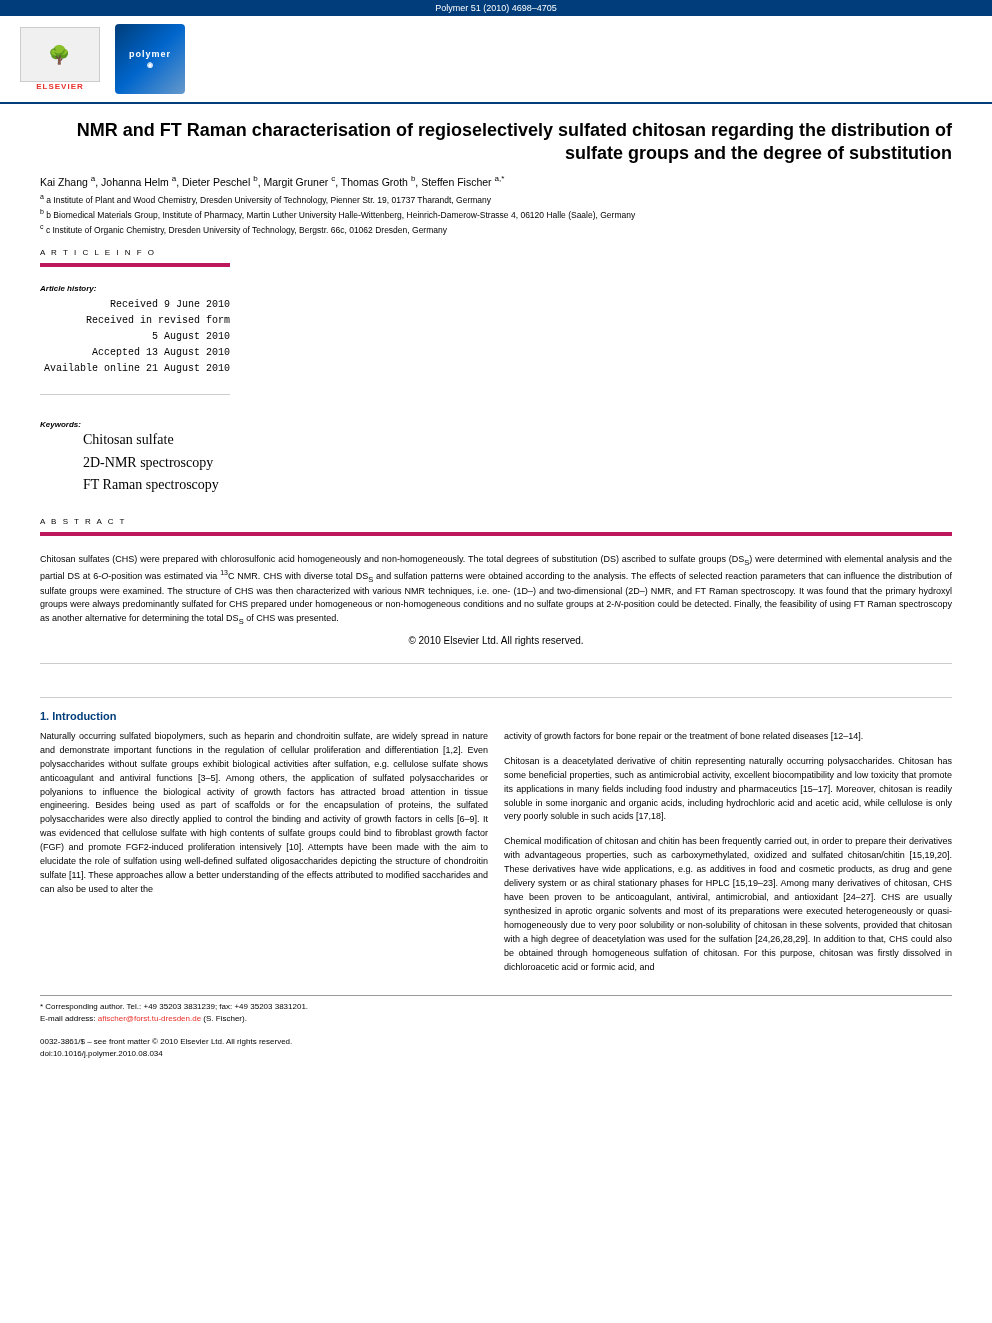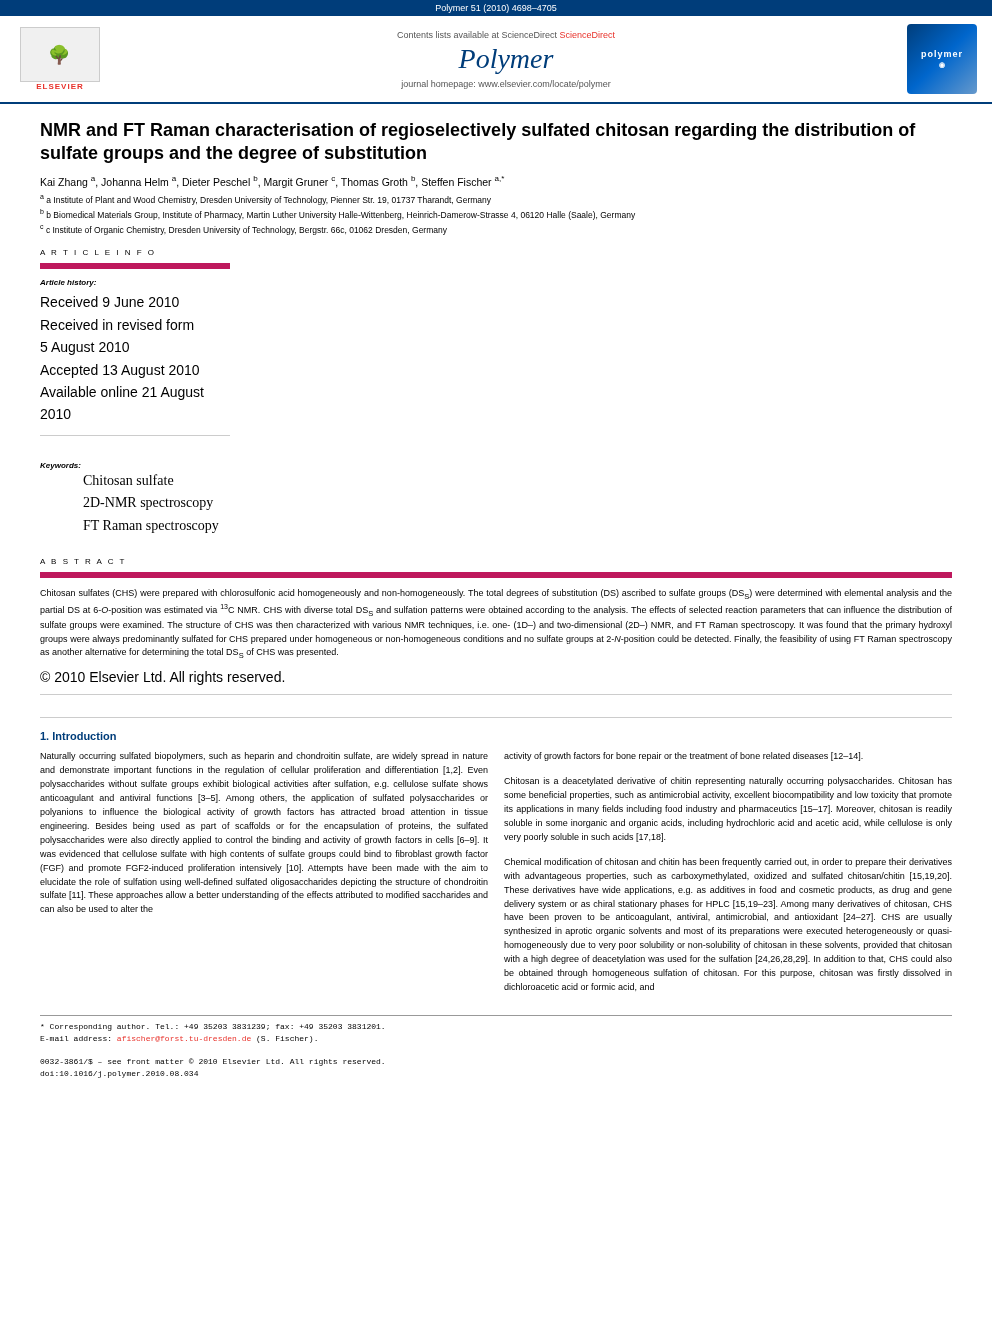--- a/index.html
+++ b/index.html
@@ -107,20 +107,21 @@
     .main-content {
       padding: 15px 40px;
     }
     .article-title {
       font-size: 18px;
       font-weight: bold;
       color: #000;
       margin-bottom: 8px;
       line-height: 1.3;
       font-family: Arial, sans-serif;
+      text-align: right;
     }
     .authors {
       font-size: 10.5px;
       color: #000;
       margin-bottom: 5px;
       font-family: Arial, sans-serif;
     }
     .authors sup {
       font-size: 8px;
     }
@@ -149,38 +150,39 @@
     }
     .section-header {
       font-size: 8px;
       font-family: Arial, sans-serif;
       letter-spacing: 2px;
       color: #000;
       margin-bottom: 6px;
       font-weight: normal;
     }
     .article-info-box {
-      border-top: 6px solid #be185d;
+      border-top: 4px solid #be185d;
       border-bottom: 1px solid #ccc;
-      padding: 9px 0;
-      margin-bottom: 10px;
+      padding: 17px 0;
+      margin-bottom: 21px;
     }
     .info-label {
       font-size: 8px;
       font-style: italic;
       font-family: Arial, sans-serif;
       color: #000;
       font-weight: bold;
       margin-bottom: 4px;
     }
     .info-text {
-      font-size: 14px;
-      font-family: Liberation Sans, sans-serif;
+      font-size: 10px;
+      font-family: Liberation Mono, monospace;
       color: #000;
       line-height: 1.6;
+      text-align: right;
     }
     .keywords-box {
       margin-top: 8px;
     }
     .keyword-label {
       font-size: 8px;
       font-style: italic;
       font-weight: bold;
       font-family: Arial, sans-serif;
       margin-top: 25px;
@@ -195,22 +197,22 @@
       font-size: 9px;
       font-family: Arial, sans-serif;
       text-align: justify;
       line-height: 1.5;
       color: #000;
     }
     .abstract-text sup {
       font-size: 7px;
     }
     .copyright {
-      text-align: left;
-      font-size: 14px;
+      text-align: center;
+      font-size: 10px;
       font-family: Arial, sans-serif;
       margin-top: 8px;
       color: #000;
     }
     .divider {
       border: none;
       border-top: 1px solid #ccc;
       margin: 12px 0;
     }
     .section-title {
@@ -235,21 +237,21 @@
     .body-col {
       flex: 1;
     }
     .footnote-area {
       border-top: 1px solid #999;
       margin-top: 20px;
       padding-top: 5px;
     }
     .footnote-text {
       font-size: 8px;
-      font-family: Liberation Mono, monospace;
+      font-family: Liberation Sans, sans-serif;
       line-height: 1.5;
       color: #000;
     }
     .footnote-text a {
       color: #e8312a;
       text-decoration: none;
     }
   </style>
 </head>
 <body>
@@ -260,28 +262,20 @@
 
 <div class="journal-header">
 
   <div class="elsevier-logo">
     <div class="elsevier-logo-img">
       <span class="elsevier-tree">🌳</span>
     </div>
     <div class="elsevier-label">ELSEVIER</div>
   </div>
 
-  <div class="journal-center">
-    <div class="sciencedirect-link">
-      <span>Contents lists available at ScienceDirect</span>
-      <a>ScienceDirect</a>
-    </div>
-    <div class="journal-name">Polymer</div>
-    <div class="journal-homepage">journal homepage: www.elsevier.com/locate/polymer</div>
-  </div>
 
   <div class="polymer-logo">
     <span class="polymer-logo-text">polymer</span>
     <span style="font-size:7px; margin-top:2px;">◉</span>
   </div>
 </div>
 
 <div class="main-content">
 
   <div class="article-title">NMR and FT Raman characterisation of regioselectively sulfated chitosan regarding the distribution of sulfate groups and the degree of substitution</div>

